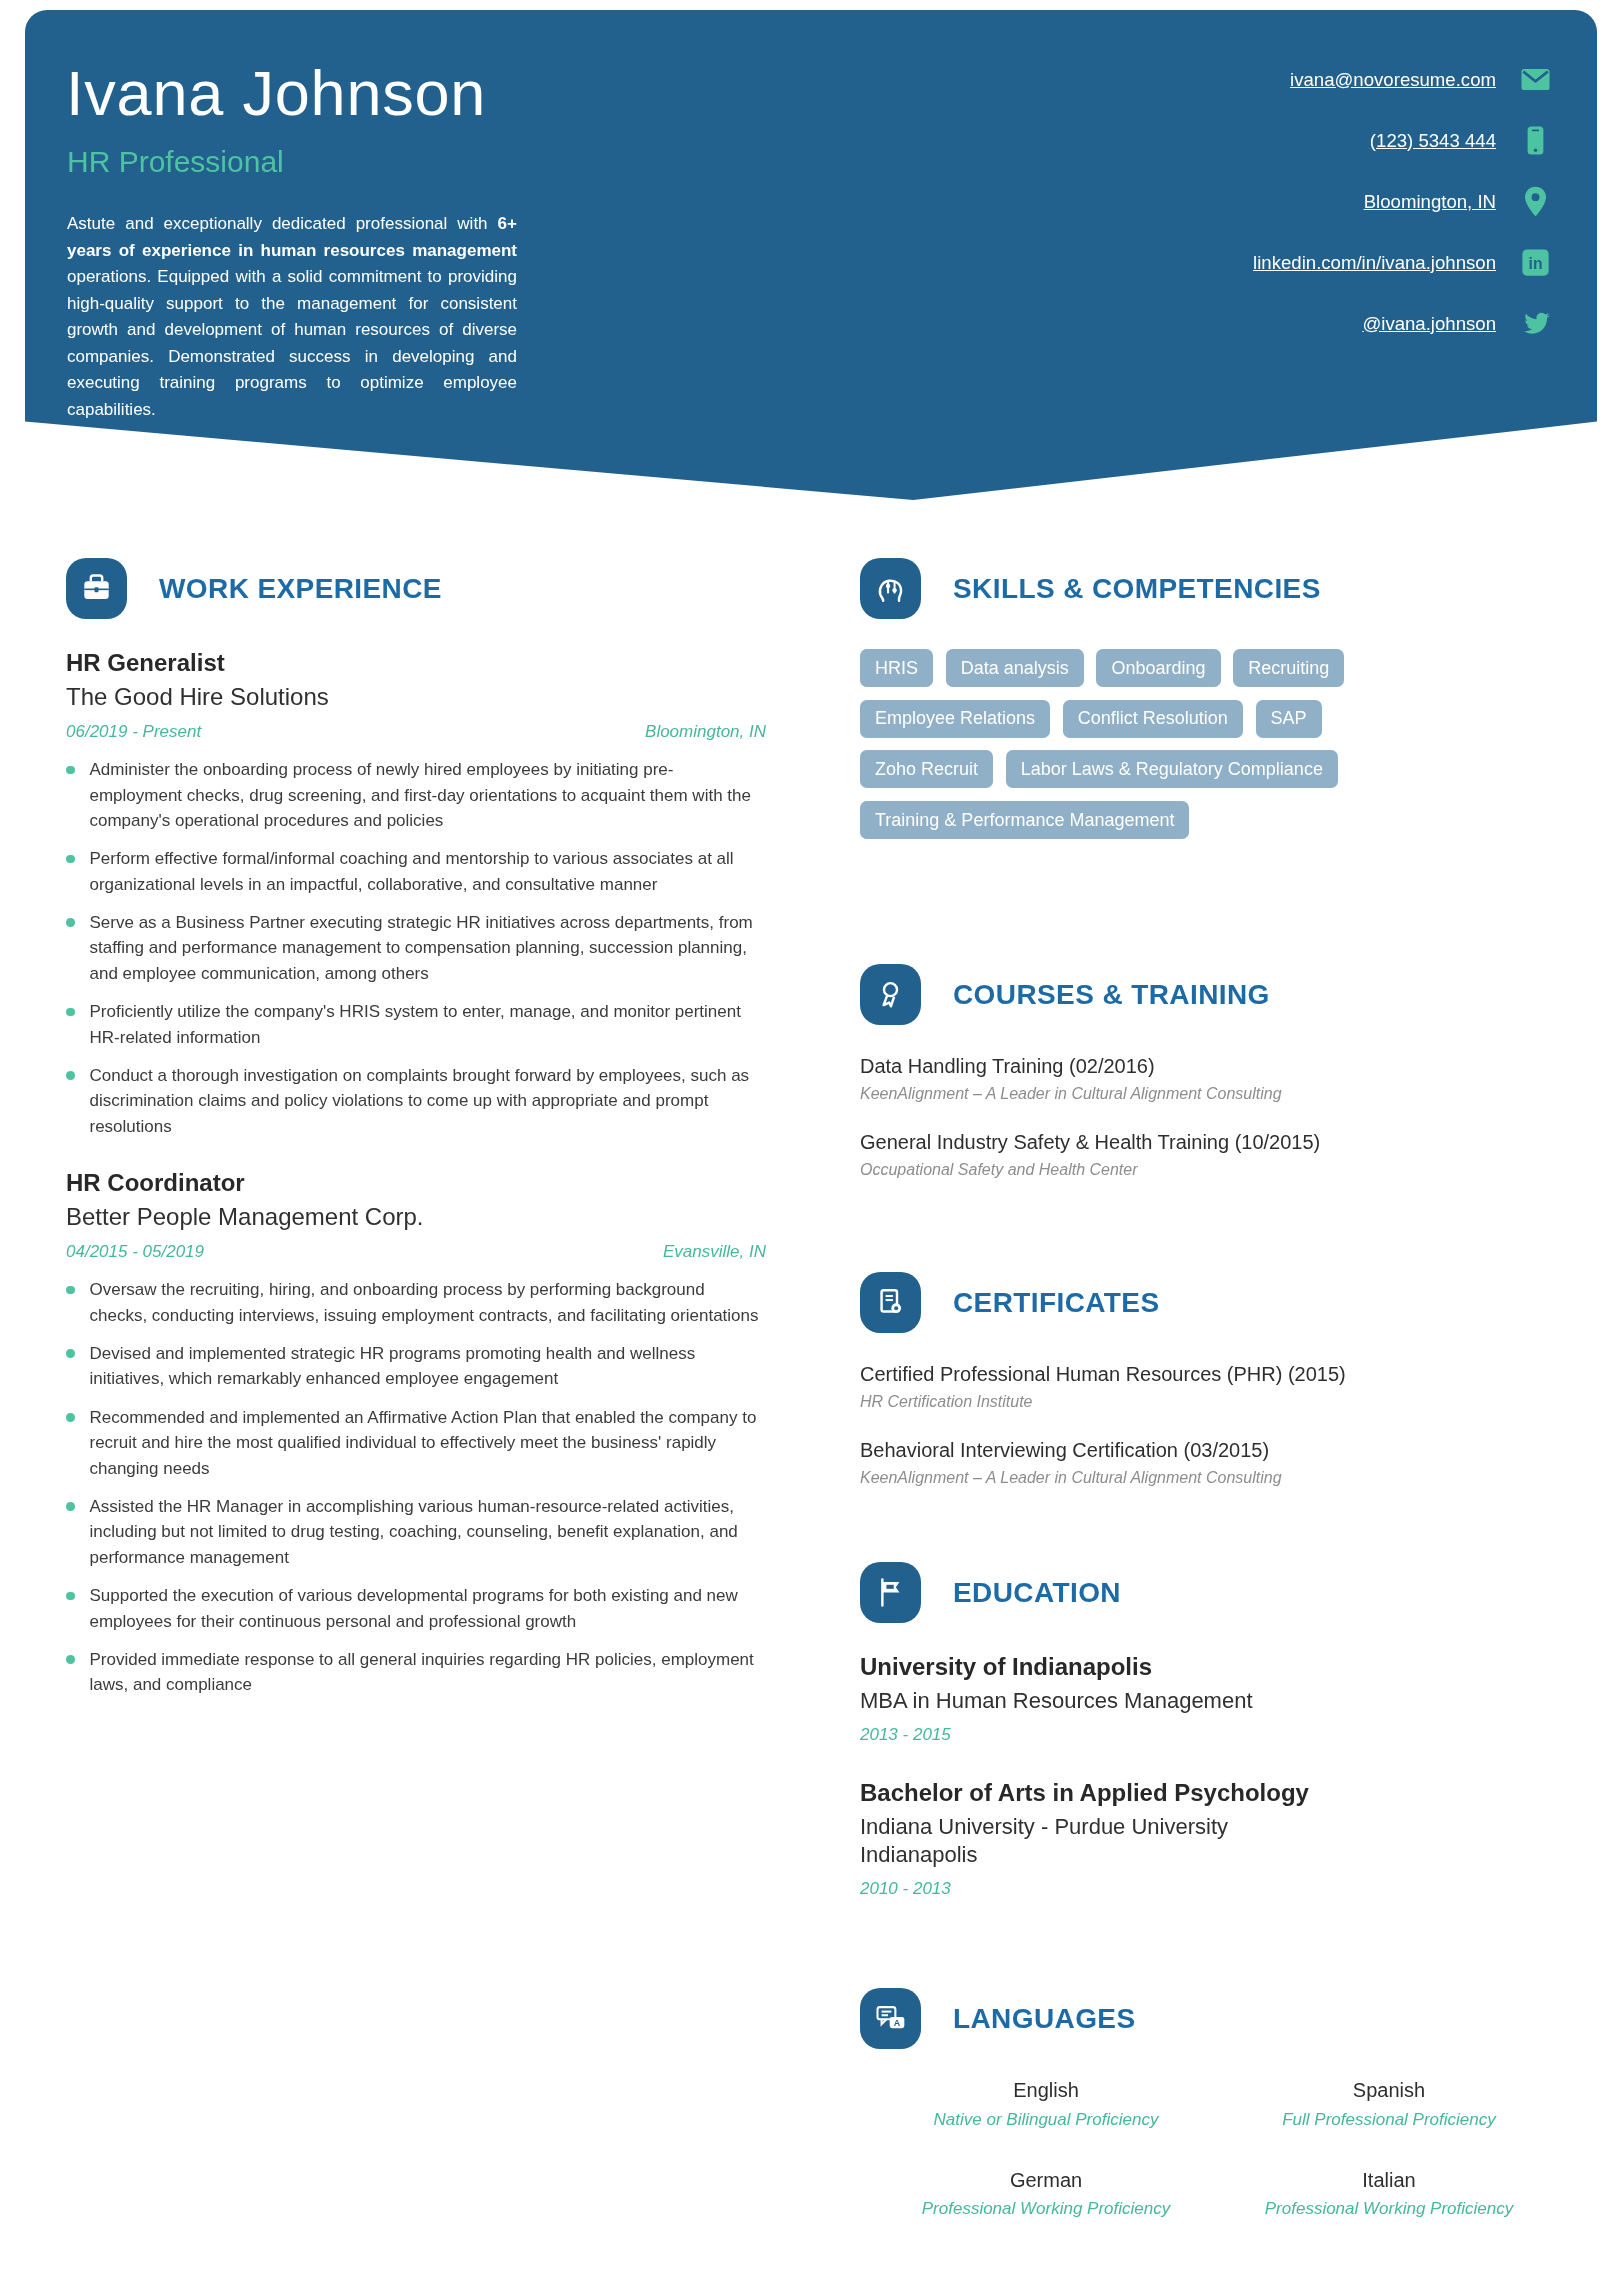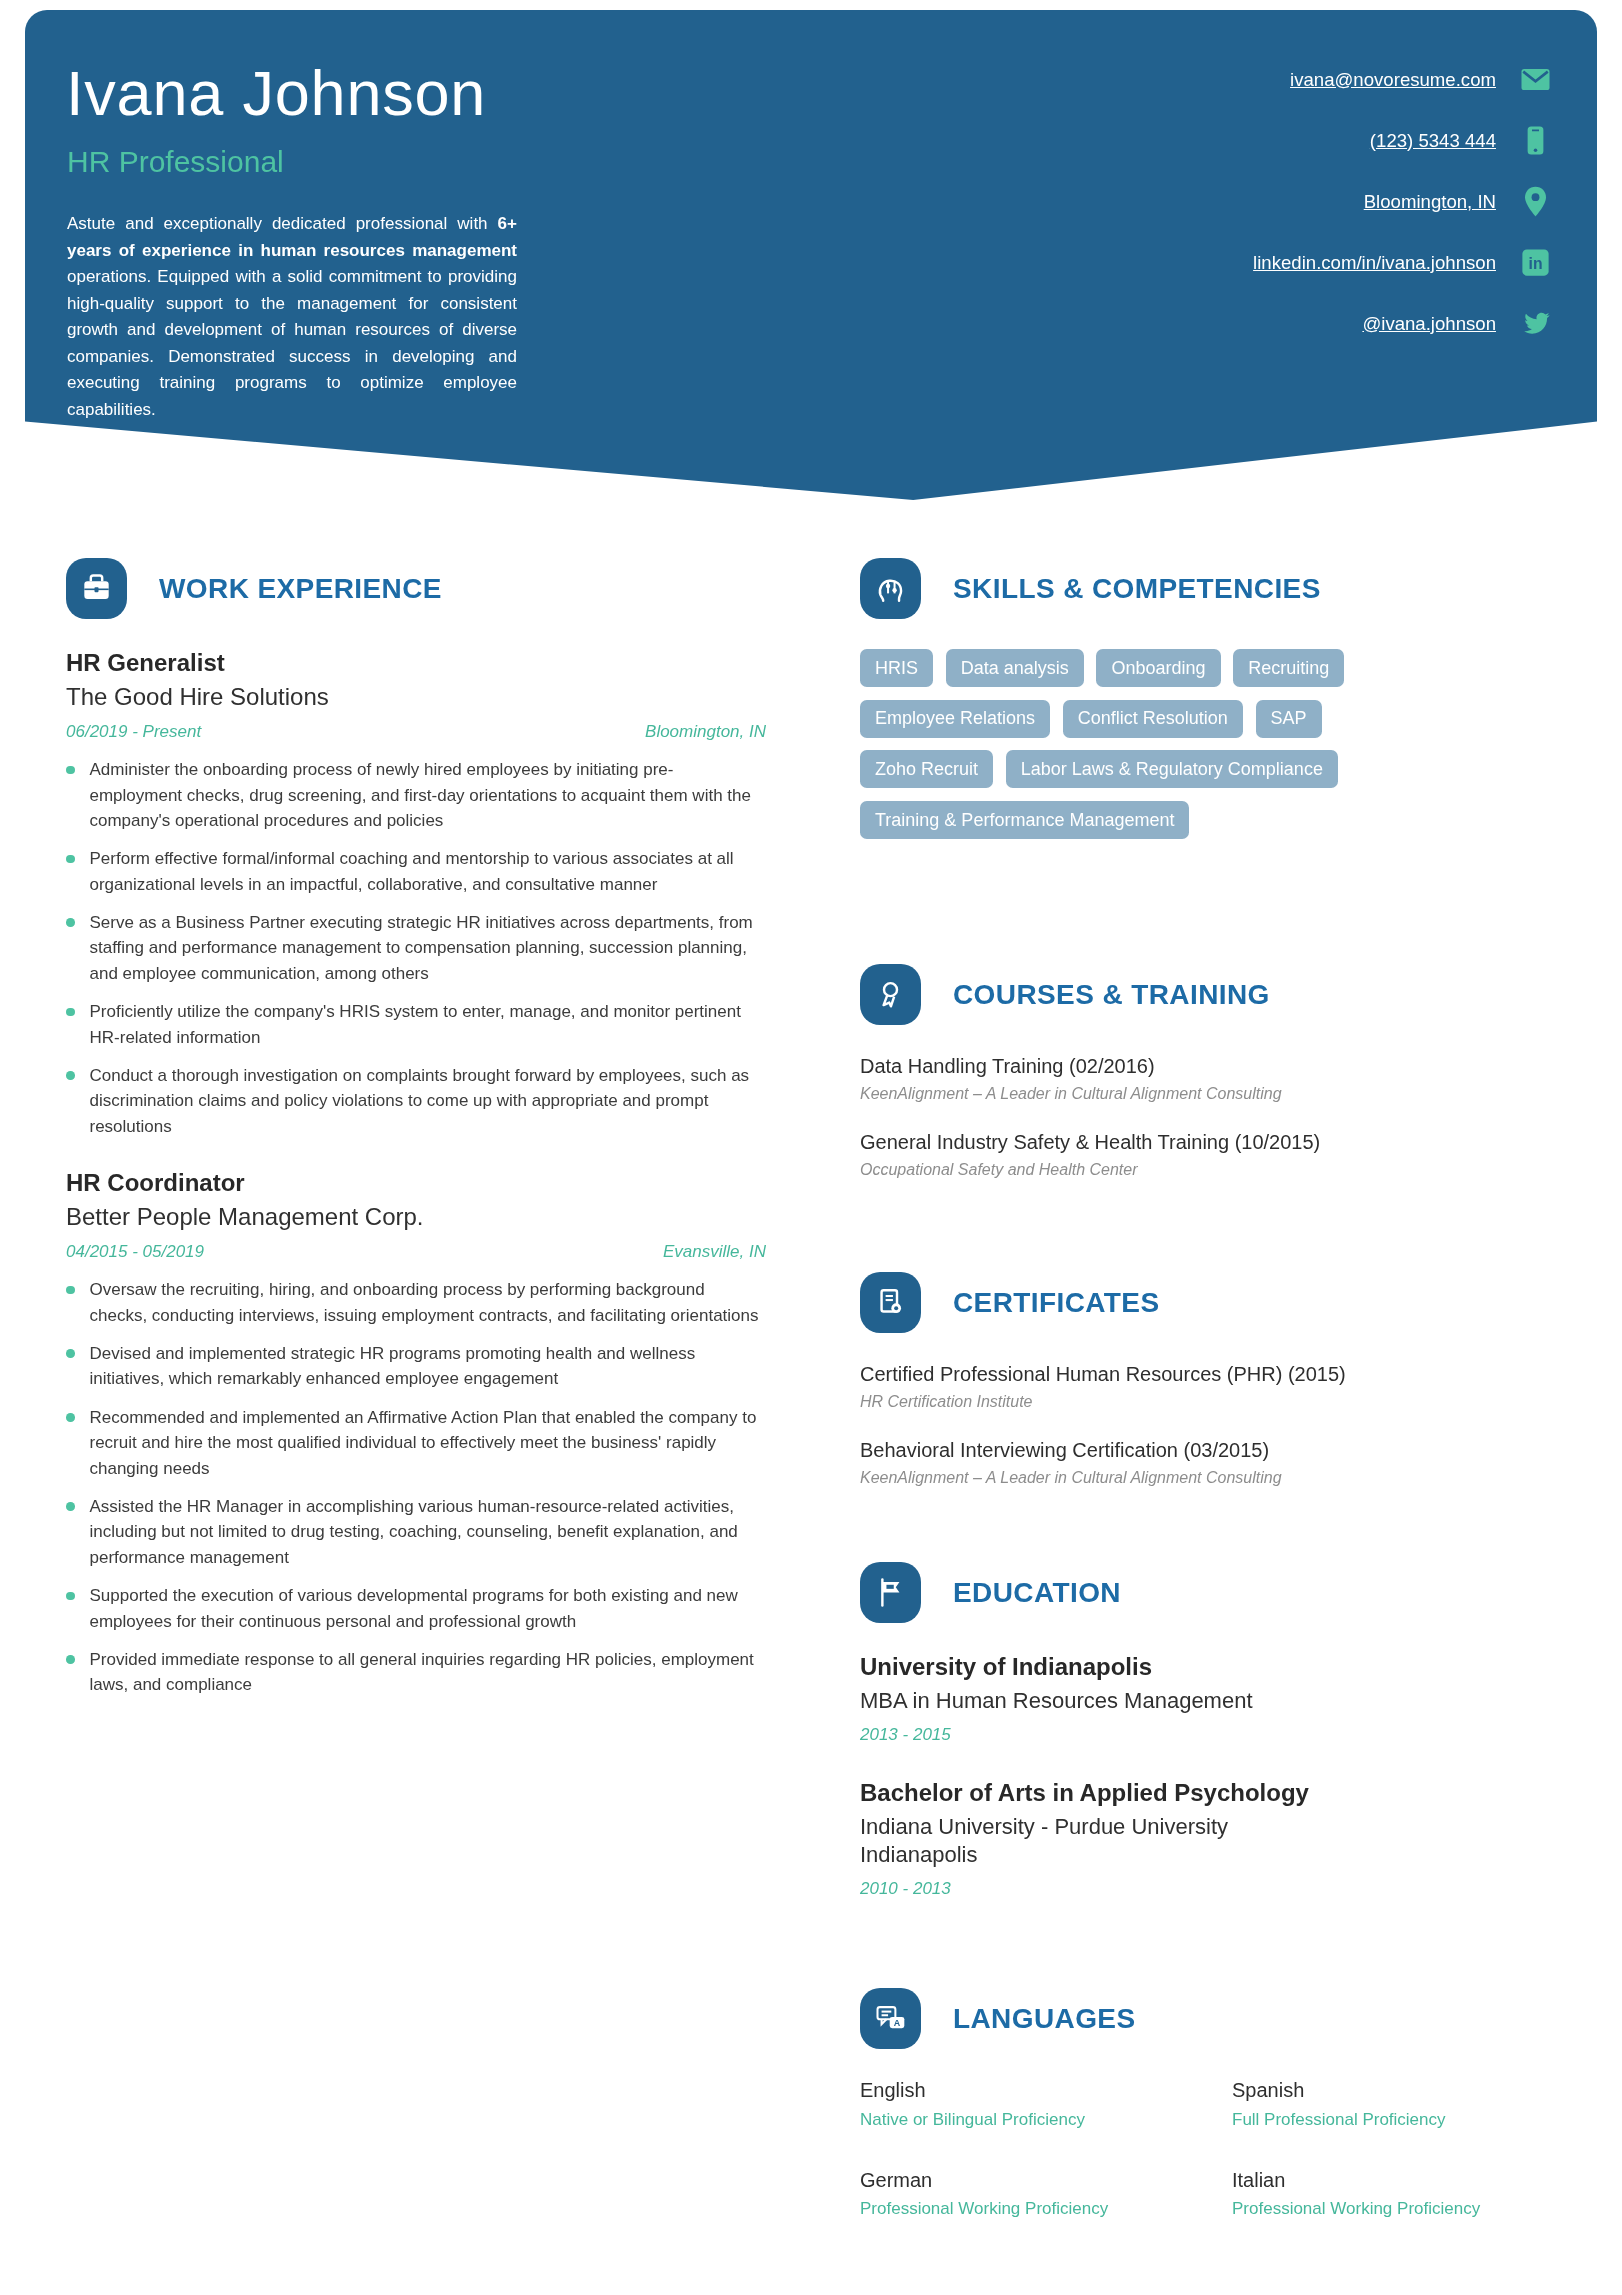--- a/index.html
+++ b/index.html
@@ -67,23 +67,23 @@
 
   .entry{margin-bottom:28px;}
   .entry-title{font-size:20px;color:#2e2e2e;}
   .entry-org{font-style:italic;font-size:16px;color:var(--muted-gray);margin-top:6.8px;}
 
   .edu{margin-bottom:34px;}
   .edu-line1{font-size:24px;font-weight:700;color:var(--title-dark);}
   .edu-line2{font-size:22px;color:#303030;margin-top:6px;line-height:1.3;max-width:456px;}
   .edu-dates{font-style:italic;font-size:17px;color:var(--date-teal);margin-top:9.3px;}
 
-  .lang-grid{display:grid;grid-template-columns:372px 1fr;row-gap:39px;}
+  .lang-grid{display:grid;grid-template-columns:372px 1fr;row-gap:39px;text-align:center;}
   .lang-name{font-size:20px;color:#2e2e2e;}
-  .lang-level{font-size:17px;color:var(--date-teal);margin-top:7.6px;}
+  .lang-level{font-style:italic;font-size:17px;color:var(--date-teal);margin-top:7.6px;}
 </style>
 </head>
 <body>
 
 <div class="header">
   <div class="name">Ivana Johnson</div>
   <div class="role">HR Professional</div>
   <div class="summary">
     <span>Astute and exceptionally dedicated professional with </span><b>6+ years of experience in human resources management</b><span> operations. Equipped with a solid commitment to providing high-quality support to the management for consistent growth and development of human resources of diverse companies. Demonstrated success in developing and executing training programs to optimize employee capabilities.</span>
   </div>

